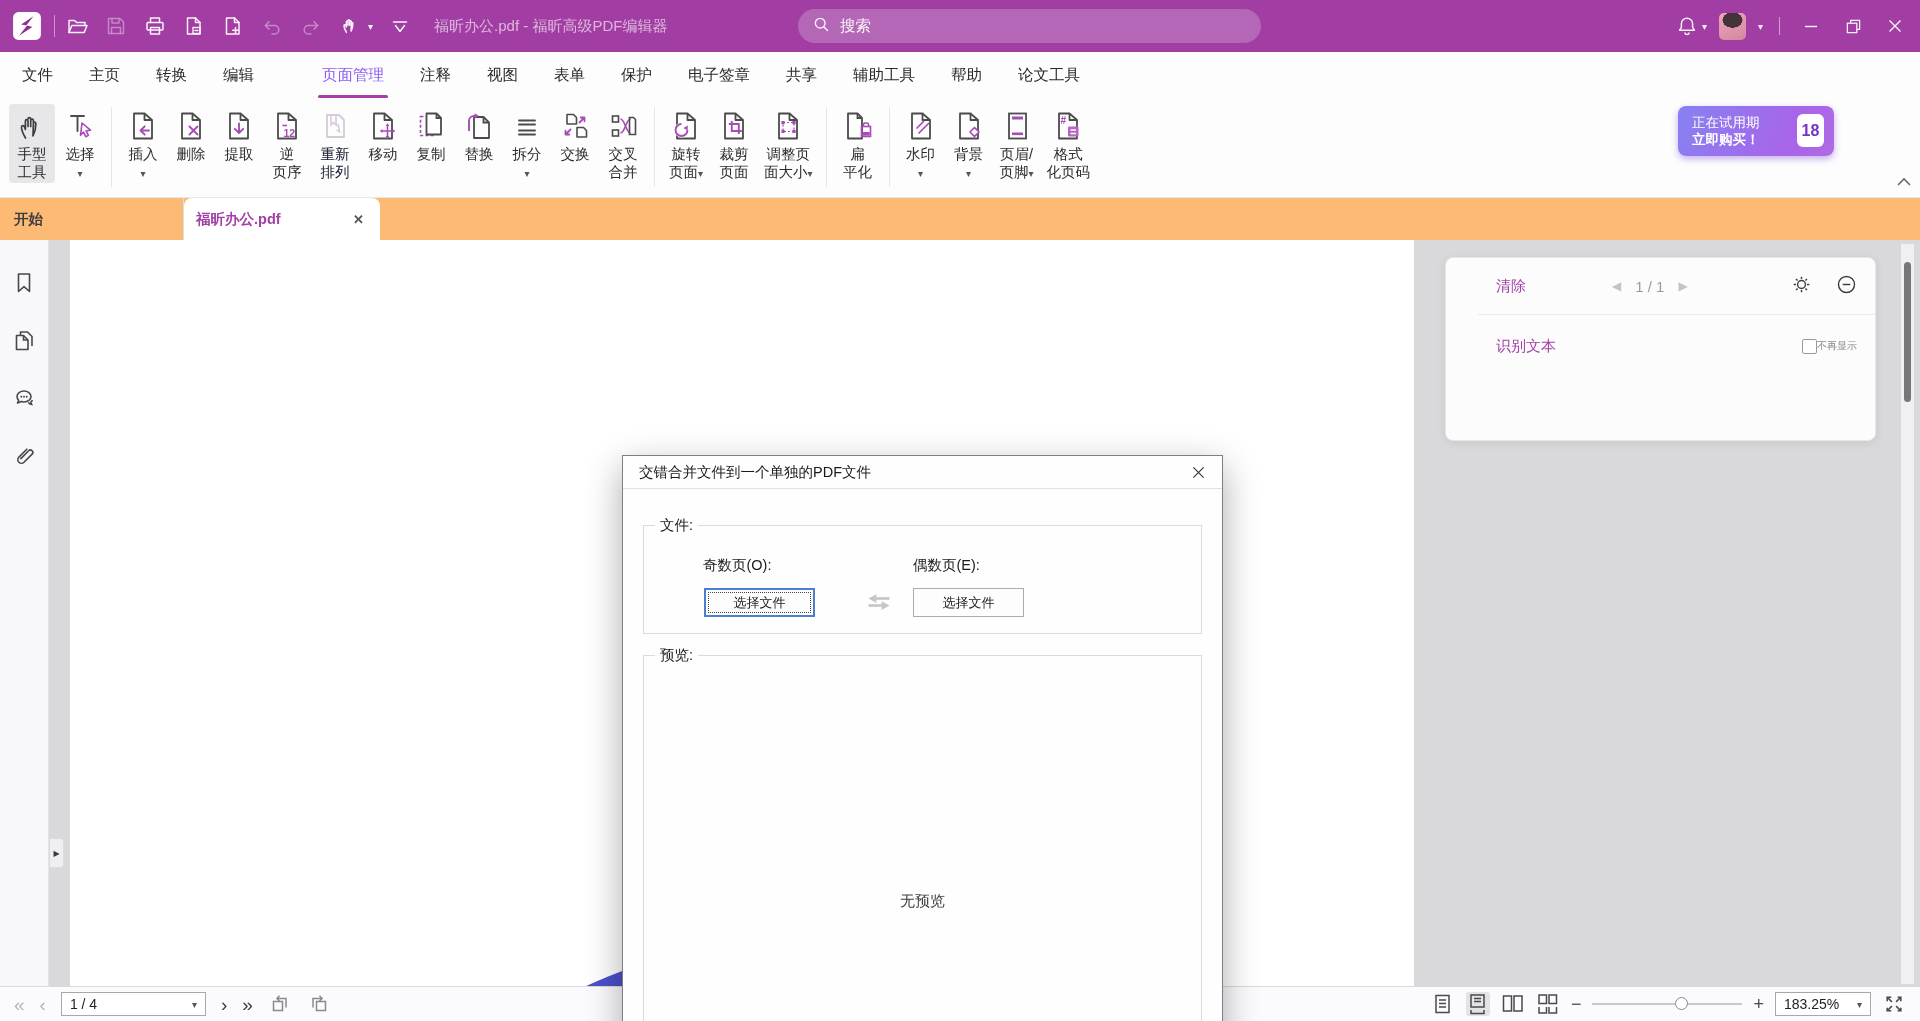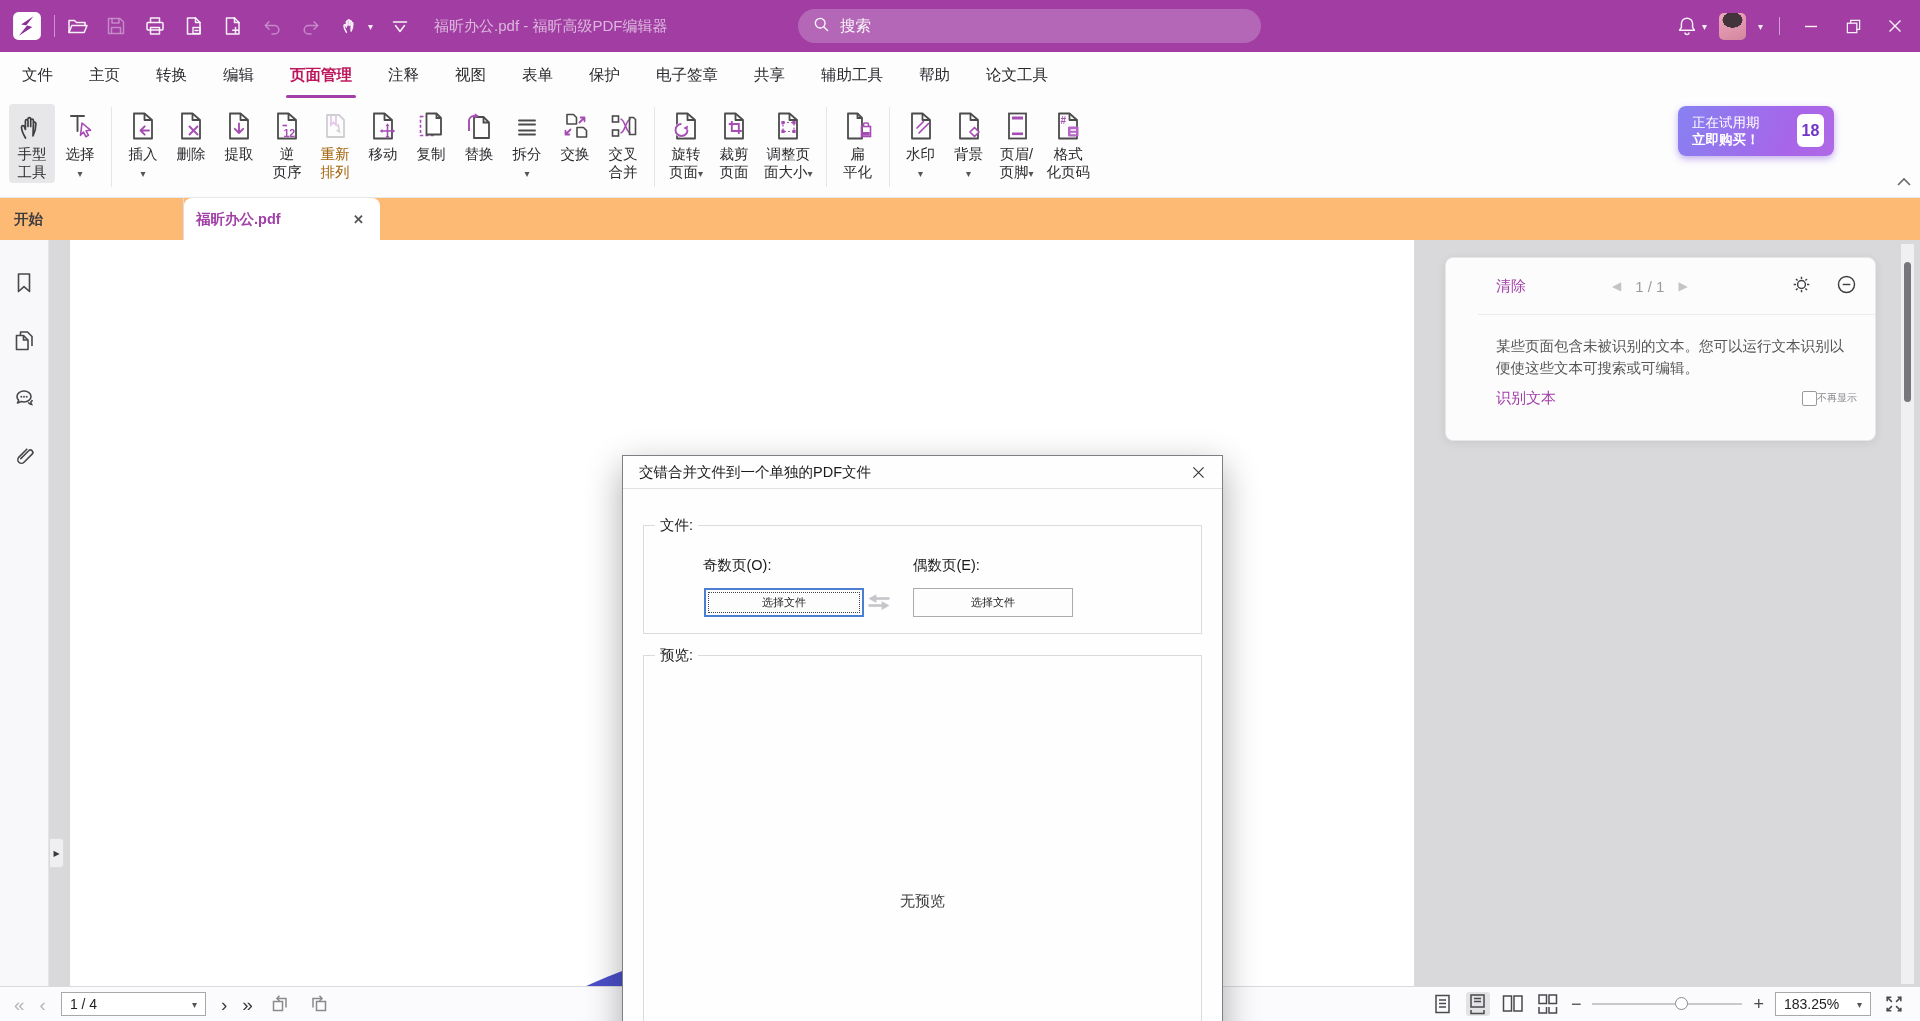--- a/index.html
+++ b/index.html
@@ -20,31 +20,31 @@
   .tb-right { position:absolute; right:10px; top:0; height:52px; display:flex; align-items:center; gap:12px; }
   .tb-right .vline { width:1px; height:18px; background:rgba(255,255,255,.5); margin:0 4px; }
   .avatar { width:27px; height:27px; border-radius:5px;
     background-image: radial-gradient(ellipse 68% 52% at 50% 26%, #43333B 0%, #43333B 54%, rgba(0,0,0,0) 55%), linear-gradient(160deg,#EFA7BE,#D2879E);
   }
   .wbtn { width:30px; height:30px; display:flex; align-items:center; justify-content:center; }
 
   
   .menubar { position:absolute; left:0; top:52px; width:1920px; height:47px; background:#FDFDFE; display:flex; align-items:center; padding-left:21px; gap:34px; }
   .menu-item { font-size:15.5px; color:#2a2a2e; white-space:nowrap; position:relative; cursor:default; padding:2px 1px; }
-  .menu-item.active { color:#be185d; font-weight:bold; }
+  .menu-item.active { color:#8b5cf6; font-weight:normal;margin-left:32px; }
   .menu-item.active::after { content:""; position:absolute; left:-3px; right:-3px; bottom:-10px; height:3px; border-radius:2px; background:#A23FA8; }
 
   
   .ribbon { position:absolute; left:0; top:99px; width:1920px; height:99px; background:#FDFDFE; border-bottom:1px solid #E8E8EA; display:flex; align-items:flex-start; padding:5px 0 0 8px; }
   .tool { display:flex; flex-direction:column; align-items:center; min-width:46px; padding:3px 5px 2px; border-radius:4px; margin:0 1px; cursor:default; }
   .tool.selected { background:#E7E7EA; }
   .tool .ticon { height:38px; display:flex; align-items:center; justify-content:center; }
   .tool .tlabel { font-size:14.5px; line-height:18px; color:#2b2b2e; text-align:center; white-space:nowrap; }
   .tool .tlabel .caret { font-size:10px; color:#555; }
-  .tool.disabled .tlabel { color:#a16207; }
+  .tool.disabled .tlabel { color:#0f172a; }
   .vsep { width:1px; height:80px; background:#E6E6E9; margin:3px 7px 0; flex:0 0 auto; }
   .trial { position:absolute; left:1678px; top:7px; width:156px; height:50px; border-radius:8px;
     background:linear-gradient(112deg,#8781F2 0%,#A865E9 72%,#B06AE5 100%);
     box-shadow:0 3px 7px rgba(128,80,220,.45); color:#fff; padding:8px 0 0 14px; cursor:pointer; }
   .trial .t1 { font-size:13.5px; line-height:17px; }
   .trial .t2 { font-size:13.5px; line-height:17px; font-weight:bold; }
   .trial .days { position:absolute; right:10px; top:8px; width:27px; height:33px; background:#fff; border-radius:6px; color:#7334C9; font-size:16px; font-weight:bold; display:flex; align-items:center; justify-content:center; }
   .ribbon-collapse { position:absolute; left:1893px; top:73px; width:22px; height:20px; display:flex; align-items:center; justify-content:center; }
 
   
@@ -83,21 +83,21 @@
   
   .dialog { position:absolute; left:622px; top:215px; width:601px; height:799px; background:#FEFEFE; border:1px solid #7E7E85; box-shadow:0 12px 34px rgba(0,0,0,.33); z-index:50; }
   .dlg-titlebar { height:33px; display:flex; align-items:center; padding:0 10px 0 16px; border-bottom:1px solid #E2E2E4; }
   .dlg-title { font-size:14.5px; color:#1a1a1a; }
   .dlg-close { margin-left:auto; width:28px; height:26px; display:flex; align-items:center; justify-content:center; cursor:pointer; }
   .groupbox { position:absolute; border:1px solid #DBDBDD; }
   .groupbox .legend { position:absolute; top:-10px; left:11px; background:#FEFEFE; padding:0 5px; font-size:14.5px; color:#1a1a1a; }
   .gb-files { left:20px; top:69px; width:559px; height:109px; }
   .gb-prev  { left:20px; top:199px; width:559px; height:533px; display:flex; align-items:center; justify-content:center; }
   .flabel { position:absolute; font-size:14.5px; color:#1a1a1a; top:30px; }
-  .btn-choose { position:absolute; top:62px; width:160px; height:29px; background:#FDFDFD; border:1px solid #ABABAF; font-size:11px; color:#1a1a1a; display:flex; align-items:center; justify-content:center; cursor:pointer; font-family:inherit; }
+  .btn-choose { position:absolute; top:62px; width:111px; height:29px; background:#FDFDFD; border:1px solid #ABABAF; font-size:13px; color:#1a1a1a; display:flex; align-items:center; justify-content:center; cursor:pointer; font-family:inherit; }
   .btn-choose.focused { border:2px solid #4C7FD0; }
   .btn-choose.focused::after { content:""; position:absolute; inset:2px; border:1px dotted #444; }
   .swap-wrap { position:absolute; left:221px; top:66px; }
   .no-preview { font-size:15px; color:#3c3c3c; margin-top:-40px; }
 
   
   .statusbar { position:absolute; left:0; top:986px; width:1920px; height:35px; background:#FBFBFD; border-top:1px solid #DADADC; display:flex; align-items:center; padding:0 14px; z-index:5; }
   .sb-left { display:flex; align-items:center; gap:15px; }
   .nav-glyph { font-size:19px; line-height:1; color:#3a3a3e; cursor:pointer; }
   .nav-glyph.dim { color:#B5B5B9; }
@@ -565,21 +565,20 @@
                   <path d="M11 2.8v2.4M11 16.8v2.4M2.8 11h2.4M16.8 11h2.4M5.2 5.2l1.7 1.7M15.1 15.1l1.7 1.7M16.8 5.2l-1.7 1.7M6.9 15.1l-1.7 1.7"></path>
                 </g>
               </svg></span>
           <span><svg width="21" height="21" viewBox="0 0 22 22">
                 <circle cx="11" cy="11" r="8.4" fill="none" stroke="#3f3f43" stroke-width="1.5"></circle>
                 <path d="M7 11h8" stroke="#3f3f43" stroke-width="1.5"></path>
               </svg></span>
         </span>
       </div>
       <div class="card-body">
-        <div class="card-text">某些页面包含未被识别的文本。您可以运行文本识别以便使这些文本可搜索或可编辑。</div>
         <div class="card-foot">
           <span class="link">识别文本</span>
           <span class="dontshow">
             <span class="cb"></span>
             <span>不再显示</span>
           </span>
         </div>
       </div>
     </div>
 

